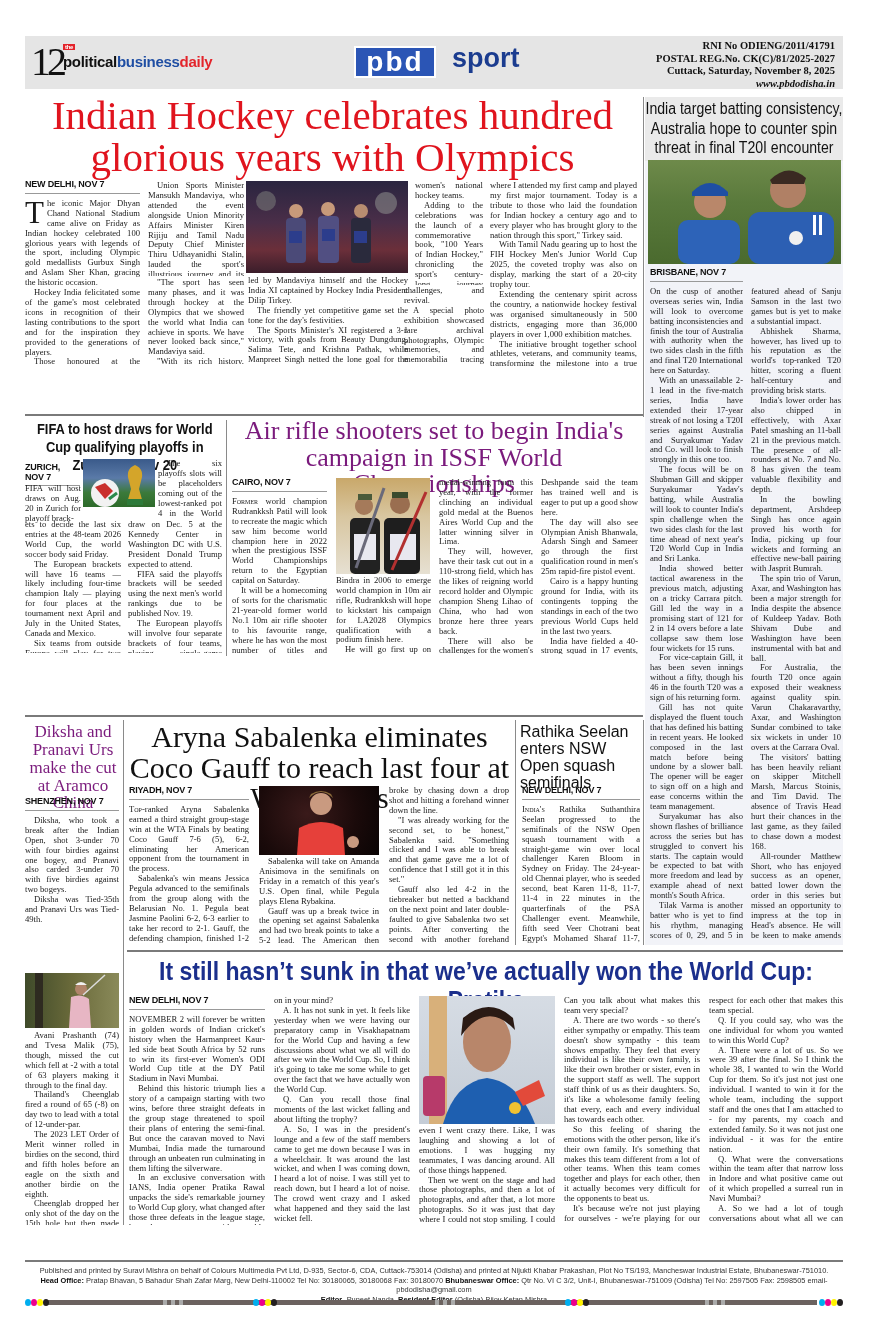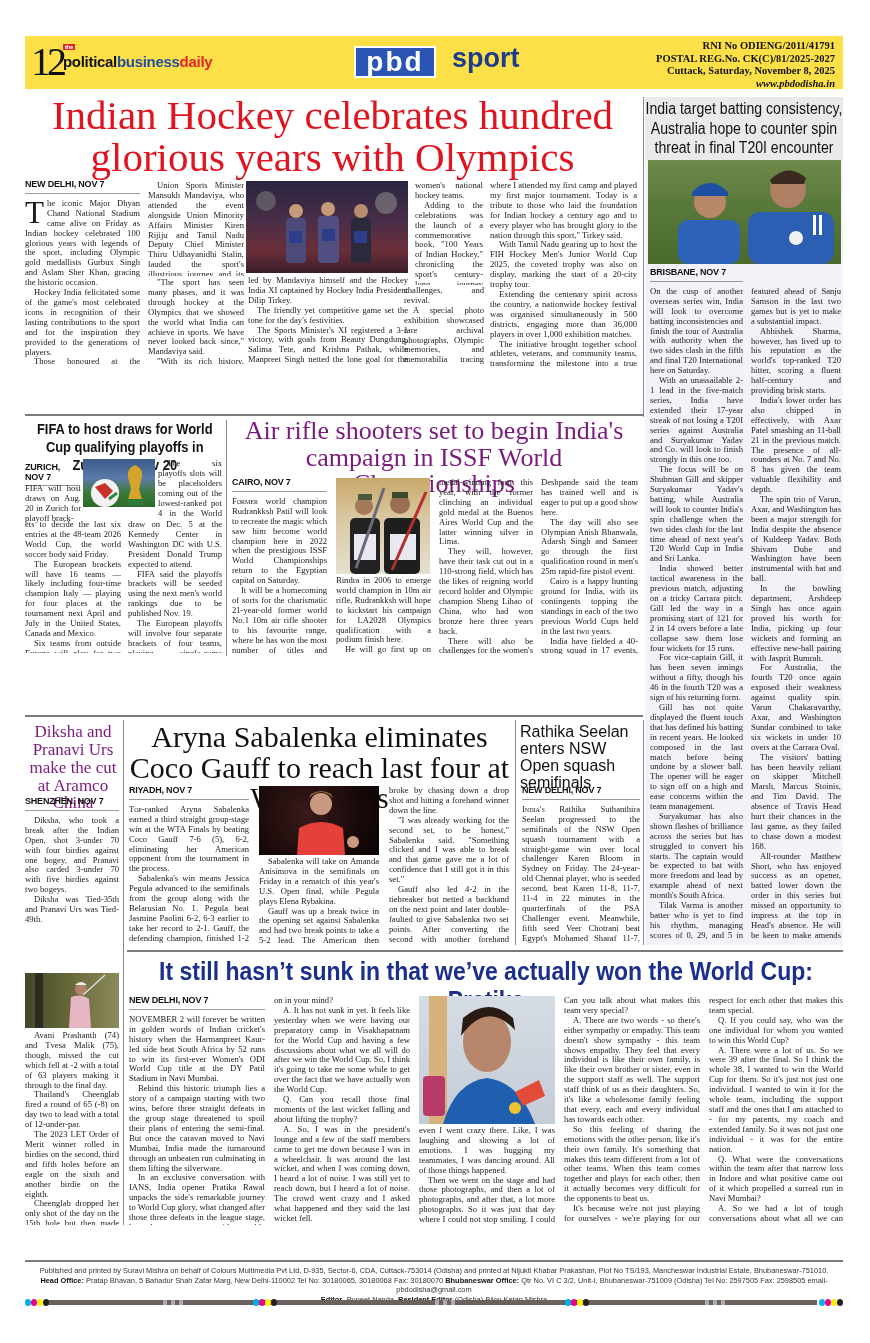--- a/index.html
+++ b/index.html
@@ -1,19 +1,19 @@
 <!DOCTYPE html>
 <html><head>
 <meta charset="utf-8">
 <style>
   * { box-sizing: border-box; margin: 0; padding: 0; }
   html, body { width: 870px; height: 1343px; background: #ffffff; overflow: hidden; }
   body { position: relative; font-family: "DejaVu Serif", serif; color: #1a1a1a; }
   .abs { position: absolute; }
-  .masthead { left: 25px; top: 36px; width: 818px; height: 53px; background: #fde047; }
+  .masthead { left: 25px; top: 36px; width: 818px; height: 53px; background: #e5e5e5; }
   .page-num { position: absolute; left: 6px; top: 5px; font-family: "Liberation Serif", serif; font-size: 40px; line-height: 42px; color: #111; letter-spacing: -4px; }
   .brand { position: absolute; left: 38px; top: 17px; font-family: "Liberation Sans", sans-serif; font-weight: bold; font-size: 15px; color: #111; letter-spacing: -0.3px; }
   .brand .the { position: absolute; left: 0; top: -9px; font-size: 6px; background: #e3242b; color: #fff; padding: 0 2px; }
   .brand .biz { color: #1f4ea3; }
   .brand .daily { color: #e3242b; }
   .pbd-logo { position: absolute; left: 329px; top: 10px; width: 82px; height: 32px; background: #2b55b5; border: 2px solid #fff; color: #fff; font-family: "Liberation Sans", sans-serif; font-weight: bold; font-size: 28px; line-height: 27px; text-align: center; letter-spacing: 2px; }
   .sport { position: absolute; left: 417px; top: 7px; font-family: "Liberation Sans", sans-serif; font-weight: bold; font-size: 27px; color: #1b3c8f; margin-left: 10px; }
   .reg { position: absolute; right: 8px; top: 4px; text-align: right; font-family: "Liberation Serif", serif; font-weight: bold; font-size: 10.5px; line-height: 12.5px; color: #111; }
   .reg .web { font-style: italic; font-weight: bold; }
   .headline { font-family: "Liberation Serif", serif; text-align: center; line-height: 1.02; }
@@ -142,22 +142,22 @@
   <p>For vice-captain Gill, it has been seven innings without a fifty, though his 46 in the fourth T20 was a sign of his returning form.</p>
   <p>Gill has not quite displayed the fluent touch that has defined his batting in recent years. He looked composed in the last match before being undone by a slower ball. The opener will be eager to sign off on a high and ease concerns within the team management.</p>
   <p>Suryakumar has also shown flashes of brilliance across the series but has struggled to convert his starts. The captain would be expected to bat with more freedom and lead by example ahead of next month's South Africa.</p>
   <p>Tilak Varma is another batter who is yet to find his rhythm, managing scores of 0, 29, and 5 in his last three outings.</p>
 
 </div>
 <div class="abs col" style="left:751px; top:287px; width:90px; height:654px;">
   <p class="first">featured ahead of Sanju Samson in the last two games but is yet to make a substantial impact.</p>
   <p>Abhishek Sharma, however, has lived up to his reputation as the world's top-ranked T20 hitter, scoring a fluent half-century and providing brisk starts.</p>
   <p>India's lower order has also chipped in effectively, with Axar Patel smashing an 11-ball 21 in the previous match. The presence of all-rounders at No. 7 and No. 8 has given the team valuable flexibility and depth.</p>
+  <p>In the bowling department, Arshdeep Singh has once again proved his worth for India, picking up four wickets and forming an effective new-ball pairing with Jasprit Bumrah.</p>
   <p>The spin trio of Varun, Axar, and Washington has been a major strength for India despite the absence of Kuldeep Yadav. Both Shivam Dube and Washington have been instrumental with bat and ball.</p>
-  <p>In the bowling department, Arshdeep Singh has once again proved his worth for India, picking up four wickets and forming an effective new-ball pairing with Jasprit Bumrah.</p>
   <p>For Australia, the fourth T20 once again exposed their weakness against quality spin. Varun Chakaravarthy, Axar, and Washington Sundar combined to take six wickets in under 10 overs at the Carrara Oval.</p>
   <p>The visitors' batting has been heavily reliant on skipper Mitchell Marsh, Marcus Stoinis, and Tim David. The absence of Travis Head hurt their chances in the last game, as they failed to chase down a modest 168.</p>
   <p>All-rounder Matthew Short, who has enjoyed success as an opener, batted lower down the order in this series but missed an opportunity to impress at the top in Head's absence. He will be keen to make amends on Saturday.</p>
 
 </div>
 
 <div class="hrule" style="left:25px; top:414px; width:618px;"></div>
 
 <div class="abs h-fifa">FIFA to host draws for World Cup qualifying playoffs in Zurich on Nov 20</div>
 <div class="vrule" style="left:226px; top:420px; height:236px;"></div>

